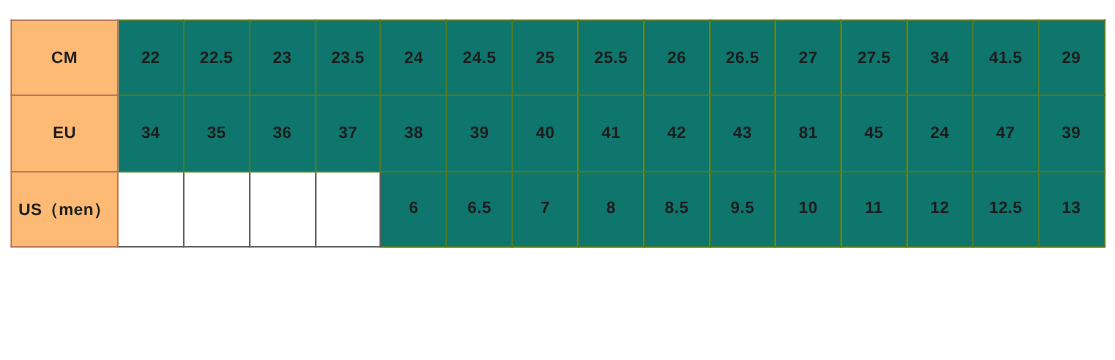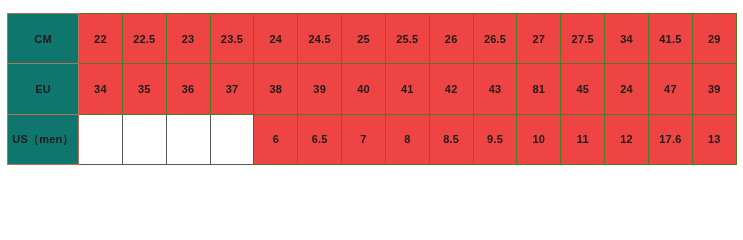--- a/index.html
+++ b/index.html
@@ -40,29 +40,29 @@
     letter-spacing: 0.2px;
     height: 38px;
     box-sizing: border-box;
   }
 
   
   col.col-label { width: 71px; }
   col.col-data  { width: 43.85px; }
 
   td.label-cell {
-    background: #0f766e;
+    background: #fdba74;
     border: 1px solid #b5735a;
     font-size: 11px;
     color: #231309;
     white-space: nowrap;
   }
 
   td.val-cell {
-    background: #ef4444;
+    background: #0f766e;
     border: 1px solid #4e7c24;
     color: #15270a;
   }
 
   td.empty-cell {
     background: #ffffff;
     border: 1px solid #595959;
   }
 
   
@@ -142,19 +142,19 @@
         <td class="empty-cell"></td>
         <td class="val-cell">6</td>
         <td class="val-cell">6.5</td>
         <td class="val-cell">7</td>
         <td class="val-cell">8</td>
         <td class="val-cell">8.5</td>
         <td class="val-cell">9.5</td>
         <td class="val-cell">10</td>
         <td class="val-cell">11</td>
         <td class="val-cell">12</td>
-        <td class="val-cell">17.6</td>
+        <td class="val-cell">12.5</td>
         <td class="val-cell">13</td>
       </tr>
 
     </tbody>
   </table>
 </div>
 
 </body></html>

